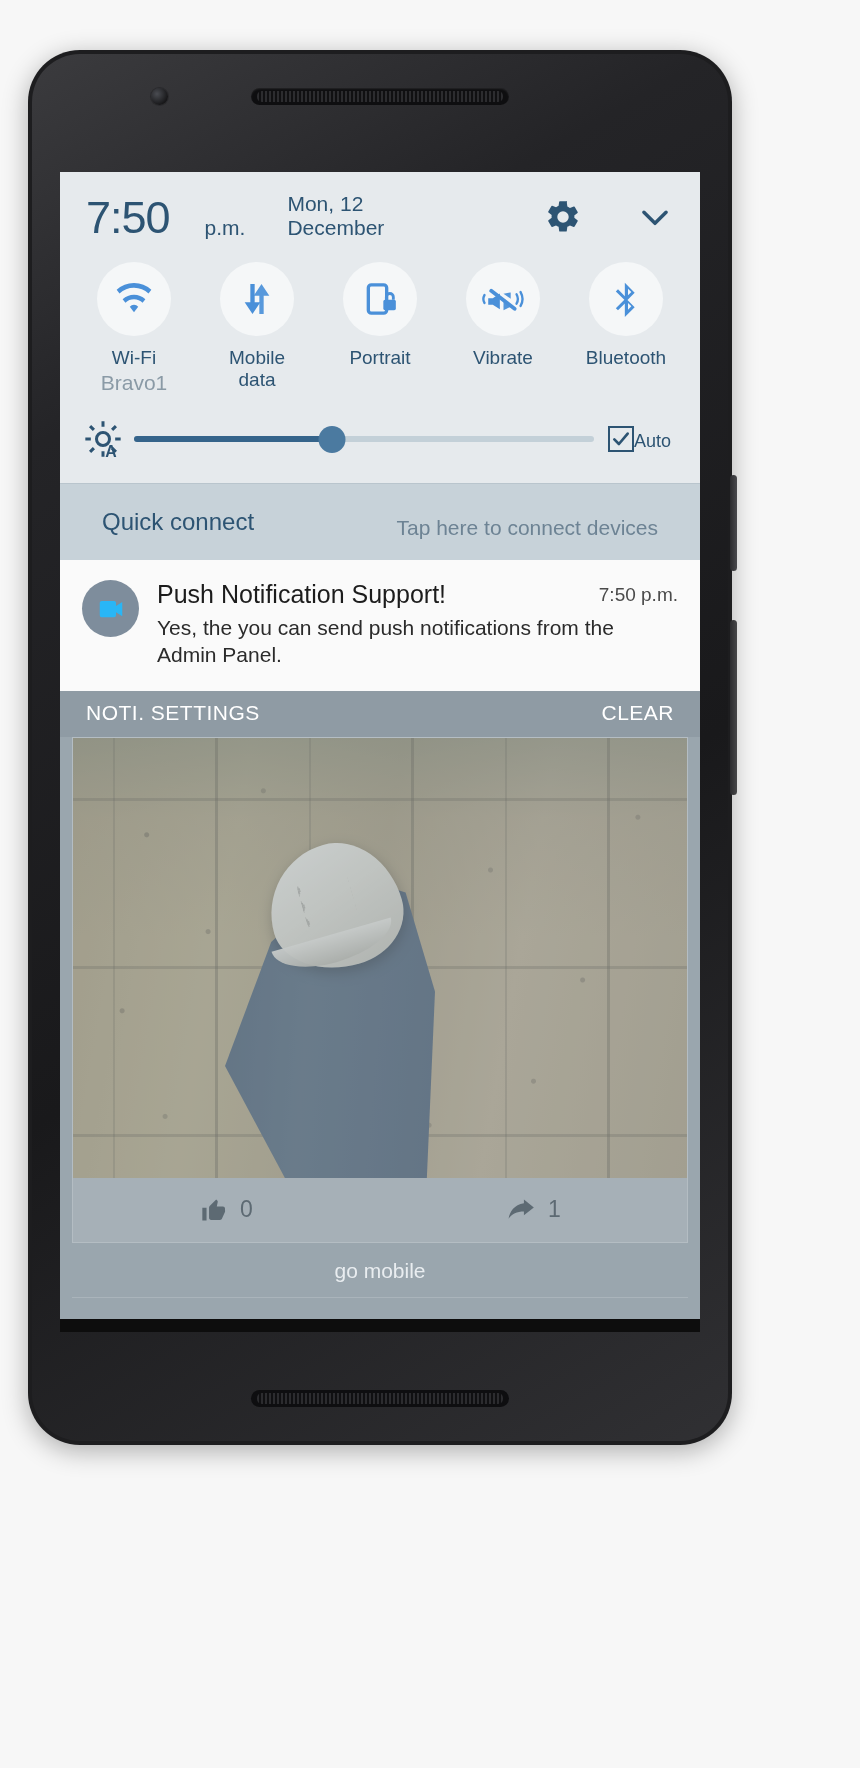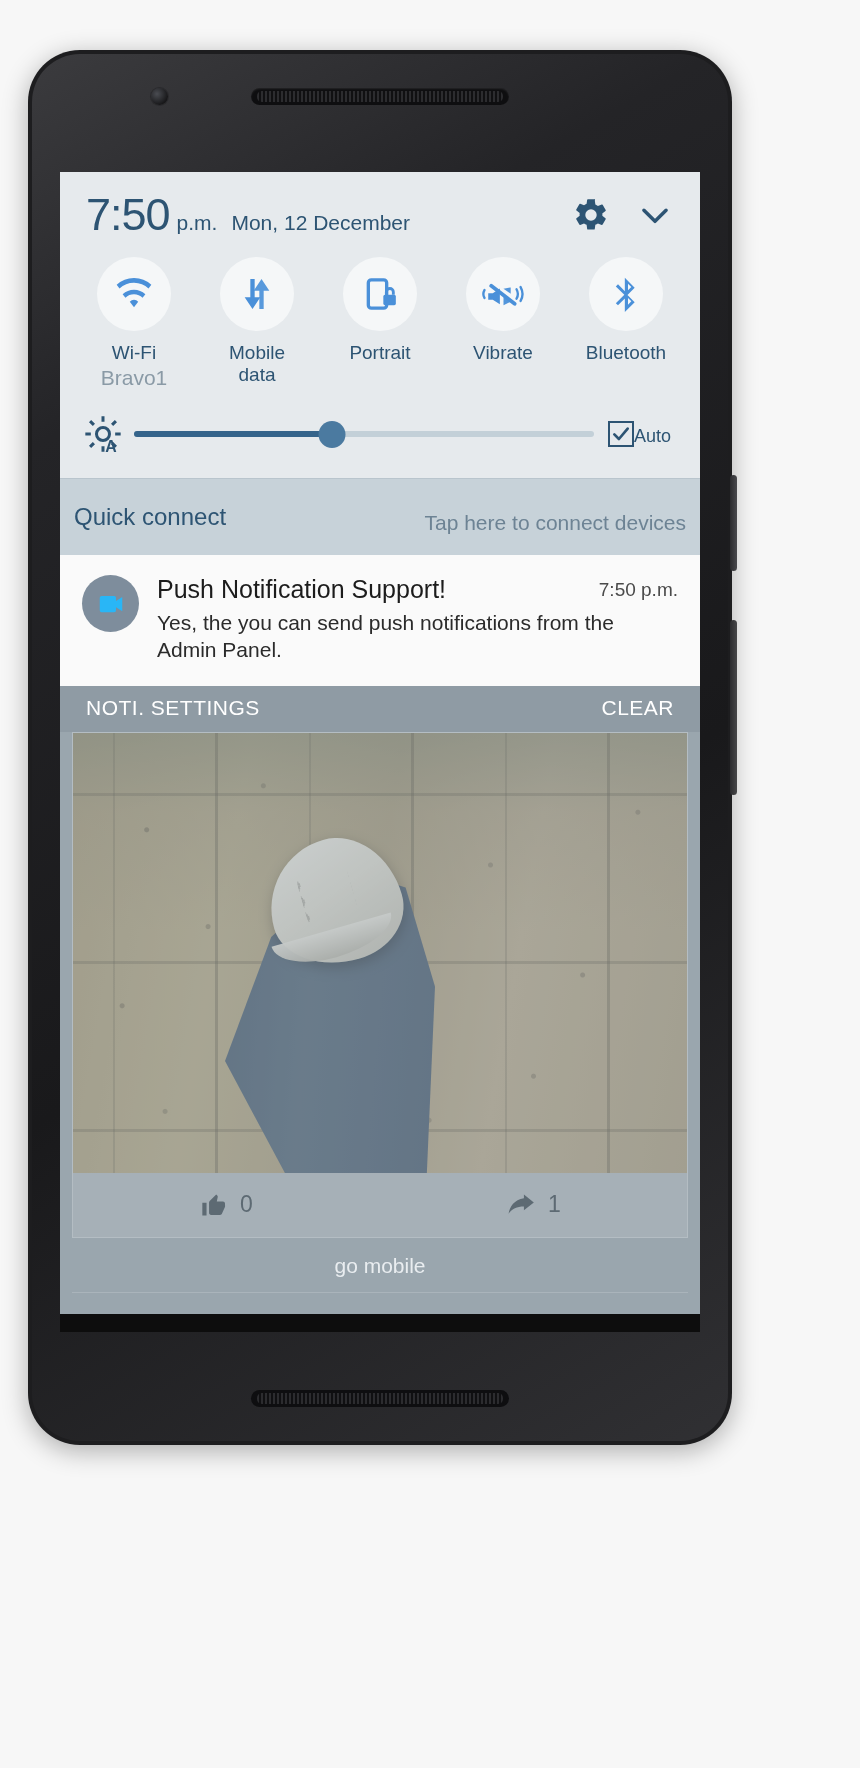--- a/index.html
+++ b/index.html
@@ -72,20 +72,21 @@
     background:#0d0d0d;
     overflow:hidden;
   }
 
   
   .qs-panel{ background:#e6eaed; padding:0; }
 
   .qs-header{
     display:flex; align-items:center;
     padding:20px 26px 8px 26px;
+    gap:28px;
   }
   .clock-time{
     font-size:45px; color:#2d5473; font-weight:400;
     line-height:1; letter-spacing:-1px;
   }
   .clock-ampm{
     font-size:21px; color:#2d5473; margin-left:7px; margin-bottom:2px;
     align-self:flex-end;
   }
   .clock-date{
@@ -142,21 +143,21 @@
   .auto-check{
     width:26px; height:26px; border:2px solid #2d5473;
     display:flex; align-items:center; justify-content:center;
   }
   .auto-label{ margin-top:4px; font-size:18px; color:#2d5473; }
 
   
   .quick-connect{
     background:#c7d2d9;
     display:flex; align-items:center;
-    padding:20px 14px;
+    padding:20px 42px;
     border-top:1px solid #b9c5cd;
   }
   .qc-title{ font-size:24px; color:#2d5473; }
   .qc-spacer{ flex:1; }
   .qc-hint{ font-size:21px; color:#6d8394;margin-top:12px; }
 
   
   .notif-area{ background:#8f9ba4; }
   .notif-card{
     background:#fafafa;

